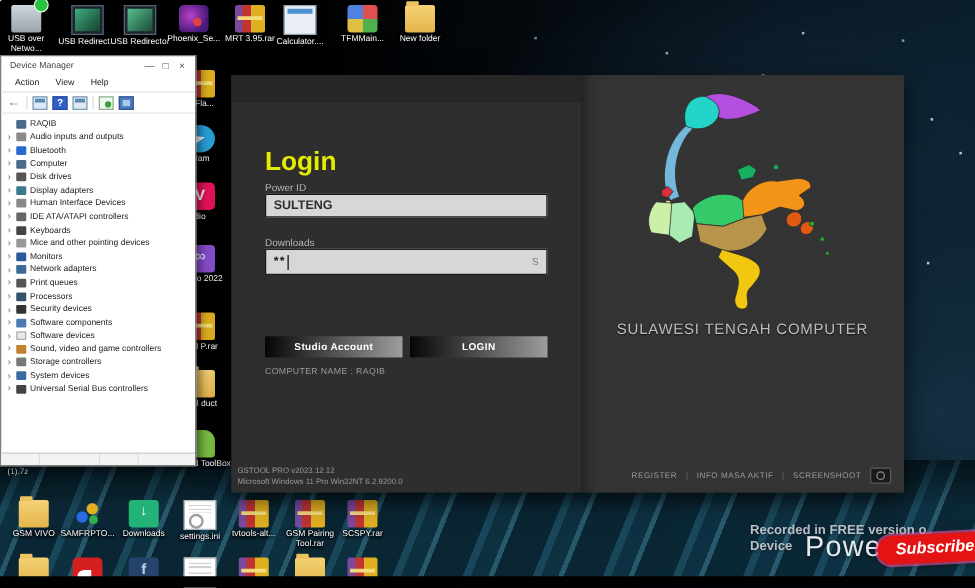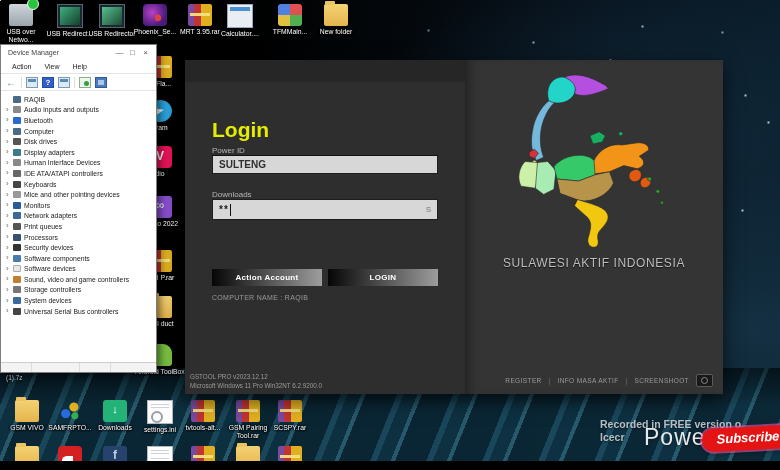--- a/index.html
+++ b/index.html
@@ -427,21 +427,21 @@
   <div id="lw-left">
     <div id="login-heading">Login</div>
     <div id="userid-label" class="fldlabel">Power ID</div>
     <input id="userid-field" readonly="" value="SULTENG" style="">
     <div id="password-label" class="fldlabel">Downloads</div>
     <div id="password-field">
       <span id="pw-stars">**</span>
       <span id="pw-caret"></span>
       <span id="pw-suffix">S</span>
     </div>
-    <button id="kelola-btn" class="gbtn">Action Account</button>
+    <button id="kelola-btn" class="gbtn">Studio Account</button>
     <button id="login-btn" class="gbtn">LOGIN</button>
     <div id="computer-name">COMPUTER NAME : RAQIB</div>
     <div id="lw-footer">
       <div>GSTOOL PRO   v2023.12.12</div>
       <div>Microsoft Windows 11 Pro   Win32NT   6.2.9200.0</div>
     </div>
   </div>
 
   <div id="lw-right">
     <div id="map-box">
@@ -461,34 +461,34 @@
           <path fill="#e25a10" d="M144 103 c4 -2 8 1 7 5 c-1 4 -6 6 -9 3 c-2 -3 -1 -6 2 -8 Z"></path>
           <path fill="#b8934a" d="M60 104 L81 106 L97 100 L111 97 L115 108 C110 119 96 127 82 125 L63 118 Z"></path>
           <path fill="#f2c710" d="M80 124 C92 128 103 130 108 136 C113 143 106 149 101 155 C97 161 103 166 98 170 C92 172 88 166 91 159 C93 151 95 145 87 139 L77 130 Z"></path>
           <circle fill="#28a828" cx="150" cy="104" r="2"></circle>
           <circle fill="#28a828" cx="158" cy="116" r="1.8"></circle>
           <circle fill="#28a828" cx="162" cy="127" r="1.5"></circle>
           <circle fill="#15b060" cx="122" cy="60" r="2"></circle>
         </g>
       </svg>
     </div>
-    <div id="map-title">SULAWESI AKTIF INDONESIA</div>
+    <div id="map-title">SULAWESI TENGAH COMPUTER</div>
     <div id="links-row">
       <span id="links-slot" style="display:flex;gap:7px;align-items:center">
           <span class="lnk">REGISTER</span>
           <span class="lnk-sep">|</span>
           <span class="lnk">INFO MASA AKTIF</span>
           <span class="lnk-sep">|</span>
           <span class="lnk">SCREENSHOOT</span>
         </span>
       <span id="camera-icon"></span>
     </div>
   </div>
 </div>
 
 <div id="wm">
   <div id="wm-line1">Recorded in FREE version o</div>
-  <div id="wm-line2">Icecr</div>
+  <div id="wm-line2">Device</div>
   <div id="wm-big">Power</div>
   <div id="subscribe-btn">Subscribe</div>
 </div>
 
 <div id="bottom-bar"></div>
 
 </body></html>

